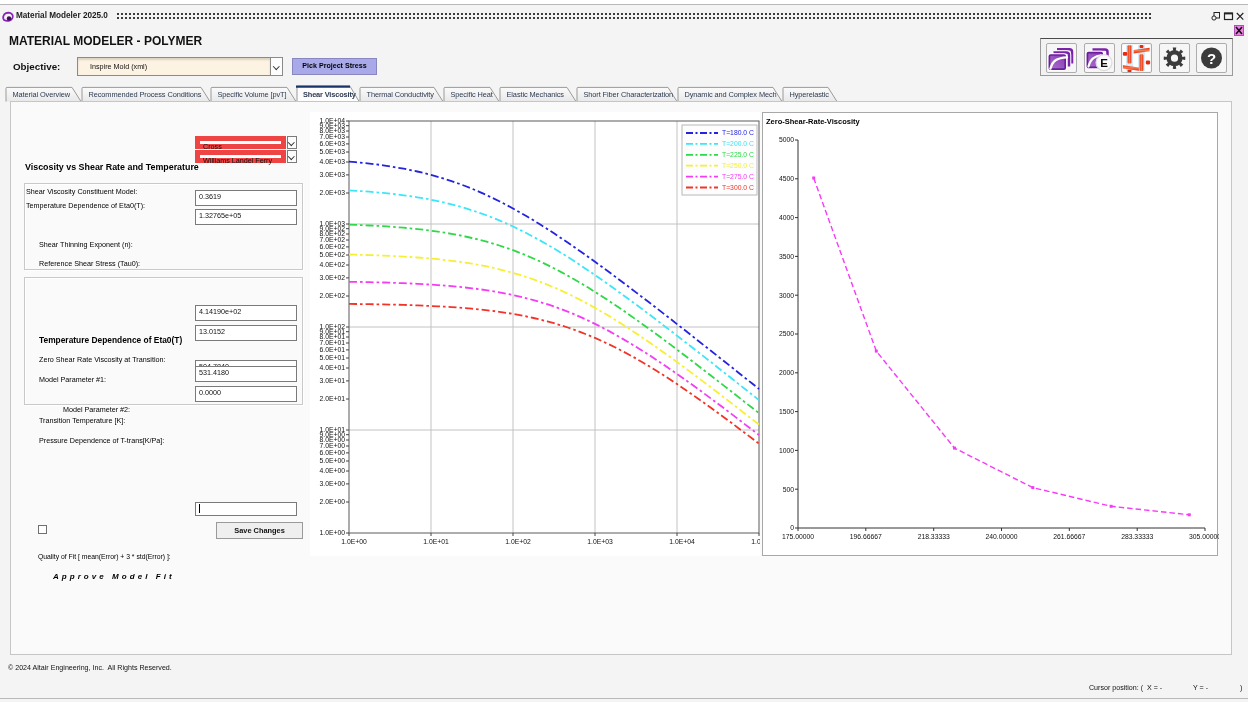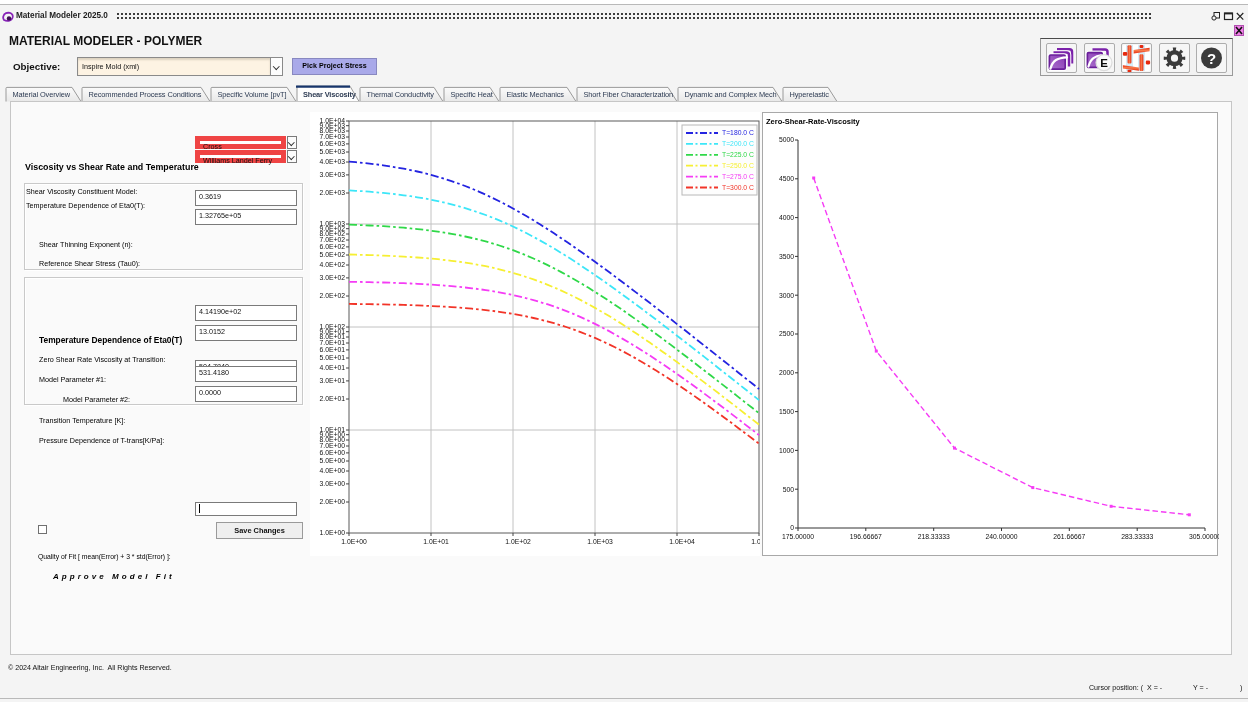--- a/index.html
+++ b/index.html
@@ -4,21 +4,21 @@
 * { margin:0; padding:0; box-sizing:border-box; }
 html,body { width:1248px; height:702px; background:#f4f4f4; font-family:"Liberation Sans", sans-serif; overflow:hidden; position:relative; }
 .abs { position:absolute; }
 #topwhite { left:0; top:0; width:1248px; height:4px; background:#ffffff; }
 #topline { left:0; top:4px; width:1248px; height:1px; background:#b9b9b9; }
 #titlebar { left:0; top:5px; width:1248px; height:21px; background:#f4f4f4; }
 #tbtext { left:16px; top:11px; font-size:8.2px; color:#1c1c1c; font-weight:bold; }
 .dots { left:117px; width:1034px; height:2px; background-image: repeating-linear-gradient(90deg,#3c3c3c 0 1.6px, transparent 1.6px 4px); }
 #h1 { left:9px; top:34px; font-size:12px; font-weight:bold; color:#111; }
 #objlab { left:13px; top:61px; font-size:9.8px; font-weight:bold; color:#111; }
-#objfield { left:77px; top:57px; width:194px; height:19px; background:#fdf3e3; box-shadow: inset 0 2px 2px rgba(160,150,130,0.35); border:1px solid #8a8a8a; font-size:7.2px; color:#111; line-height:17px; padding-left:4px; }
+#objfield { left:77px; top:57px; width:194px; height:19px; background:#fdf3e3; box-shadow: inset 0 2px 2px rgba(160,150,130,0.35); border:1px solid #8a8a8a; font-size:7.2px; color:#111; line-height:17px; padding-left:12px; }
 #objarrow { left:270px; top:57px; width:13px; height:19px; background:#fdfdfd; border:1px solid #8a8a8a; }
 #pickbtn { left:292px; top:58px; width:85px; height:17px; background:#a9a9e9; border:1px solid #8888c0; font-size:7.1px; font-weight:bold; color:#000; text-align:center; line-height:15px; }
 #tbarbox { left:1040px; top:38px; width:193px; height:38px; border:1px solid #9a9a9a; border-top:1px solid #4a4a4a; background:#f2f2f2; }
 .tbtn { top:43px; width:31px; height:30px; background:#f6f6f6; border:1px solid #adadad; border-radius:2px; }
 #pinkx { left:1234px; top:25px; width:10px; height:11px; }
 #tabs { left:0px; top:85px; }
 #mainpanel { left:10px; top:101px; width:1222px; height:554px; background:#fafafa; border:1px solid #c6c6c6; }
 .lab { position:absolute; font-size:7.2px; color:#000;margin-top:48px; }
 .inp { position:absolute; left:195px; width:102px; height:16px; background:#fff; border:1px solid #7a7a7a; font-size:7.2px; color:#111; line-height:11px; padding-left:3px; }
 .grp { position:absolute; left:24px; width:279px; border:1px solid #c9c9c9; box-shadow: 1px 1px 0 #ffffff, inset 1px 1px 0 #ffffff; }
@@ -166,21 +166,21 @@
 <div class="abs lab" style="left:39px;top:192px;">Shear Thinning Exponent (n):</div>
 <div class="abs inp" style="top:190px;">0.3619</div>
 <div class="abs lab" style="left:39px;top:211px;">Reference Shear Stress (Tau0):</div>
 <div class="abs inp" style="top:209px;">1.32765e+05</div>
 <div class="abs grp" style="top:277px;height:128px;"></div>
 <div class="abs lab" style="left:39px;top:287px;font-size:8.4px;font-weight:bold;">Temperature Dependence of Eta0(T)</div>
 <div class="abs lab" style="left:39px;top:307px;">Zero Shear Rate Viscosity at Transition:</div>
 <div class="abs inp" style="top:305px;">4.14190e+02</div>
 <div class="abs lab" style="left:39px;top:327px;">Model Parameter #1:</div>
 <div class="abs inp" style="top:325px;">13.0152</div>
-<div class="abs lab" style="left:39px;top:347px;padding-left:24px;">Model Parameter #2:</div>
+<div class="abs lab" style="left:39px;top:357px;padding-left:24px;">Model Parameter #2:</div>
 <div class="abs inp" style="top:360px;">504.7840</div>
 <div class="abs lab" style="left:39px;top:368px;">Transition Temperature [K]:</div>
 <div class="abs inp" style="top:366px;">531.4180</div>
 <div class="abs lab" style="left:39px;top:388px;">Pressure Dependence of T-trans[K/Pa]:</div>
 <div class="abs inp" style="top:386px;">0.0000</div>
 <div class="abs lab" style="left:38px;top:505px;font-size:6.8px;">Quality of Fit [ mean(Error) + 3 * std(Error) ]:</div>
 <div class="abs inp" style="top:502px;height:13.5px;"><span style="border-left:1px solid #000;display:inline-block;height:9px;margin-top:1px;"></span></div>
 <div class="abs" style="left:38px;top:525px;width:9px;height:9px;background:#fff;border:1px solid #707070;"></div>
 <div class="abs lab" style="left:53px;top:524px;font-size:8px;font-weight:bold;font-style:italic;letter-spacing:3.05px;">Approve Model Fit</div>
 <div class="abs" id="savebtn">Save Changes</div>

